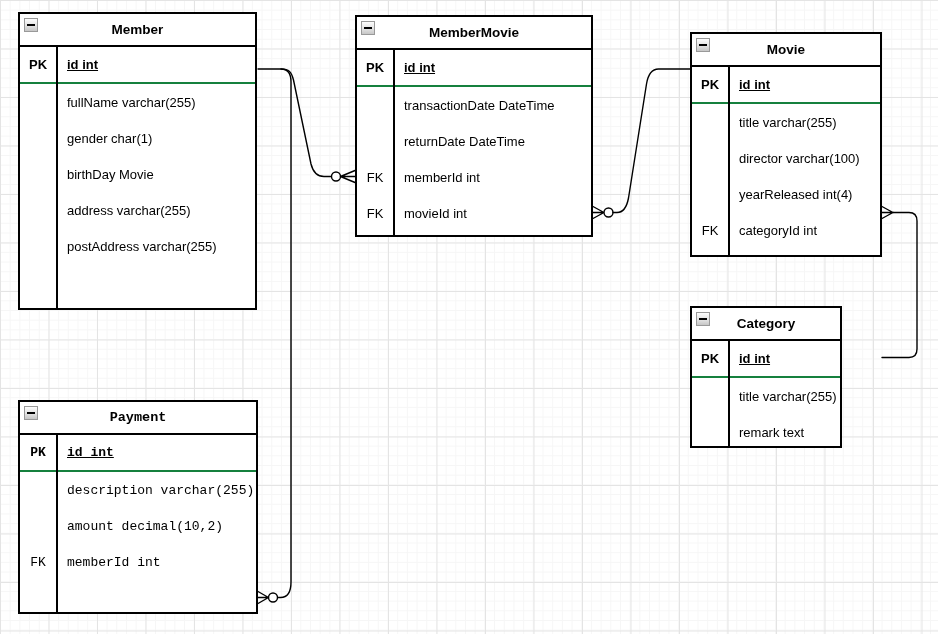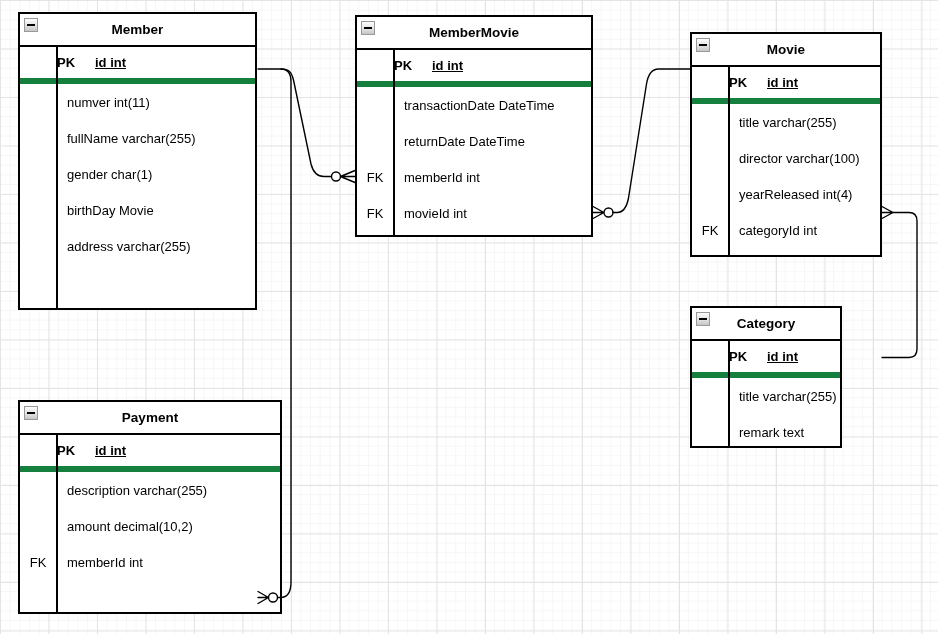--- a/index.html
+++ b/index.html
@@ -87,22 +87,21 @@
     z-index: 1;
   }
   .er-row {
     display: flex;
     align-items: center;
     height: 36px;
     box-sizing: border-box;
   }
   .er-row.pk-row {
     height: 37px;
-    border-bottom: 6px solid #15803d;
-    padding-left: 28px;
+    border-bottom: 2px solid #15803d;
   }
   .key-cell {
     flex: 0 0 36px;
     width: 36px;
     text-align: center;
   }
   .key-cell.pk { font-weight: bold; }
   .field-cell {
     padding-left: 11px;
     white-space: nowrap;
@@ -126,38 +125,38 @@
           <span class="er-title-text">Member</span>
         </div>
         <div class="er-body">
           <div class="v-divider"></div>
           <div class="er-row pk-row">
             <div class="key-cell pk">PK</div>
             <div class="field-cell">id int</div>
           </div>
           <div class="er-row">
             <div class="key-cell"></div>
-            <div class="field-cell">numver int(11)</div>
-          </div>
-          <div class="er-row">
-            <div class="key-cell"></div>
             <div class="field-cell">fullName varchar(255)</div>
           </div>
           <div class="er-row">
             <div class="key-cell"></div>
             <div class="field-cell">gender char(1)</div>
           </div>
           <div class="er-row">
             <div class="key-cell"></div>
             <div class="field-cell">birthDay Movie</div>
           </div>
           <div class="er-row">
             <div class="key-cell"></div>
             <div class="field-cell">address varchar(255)</div>
           </div>
+          <div class="er-row">
+            <div class="key-cell"></div>
+            <div class="field-cell">postAddress varchar(255)</div>
+          </div>
         </div>
       </div>
       <div class="er-table" style="left: 355px; top: 15px; width: 238px; height: 222px;">
         <div class="er-title">
           <span class="collapse-btn">
             <span class="collapse-minus"></span>
           </span>
           <span class="er-title-text">MemberMovie</span>
         </div>
         <div class="er-body">
@@ -231,21 +230,21 @@
           <div class="er-row">
             <div class="key-cell"></div>
             <div class="field-cell">title varchar(255)</div>
           </div>
           <div class="er-row">
             <div class="key-cell"></div>
             <div class="field-cell">remark text</div>
           </div>
         </div>
       </div>
-      <div class="er-table" style="left: 18px; top: 400px; width: 264px; height: 214px;">
+      <div class="er-table" style="left: 18px; top: 400px; width: 240px; height: 214px; font-family: Liberation Mono, monospace;">
         <div class="er-title">
           <span class="collapse-btn">
             <span class="collapse-minus"></span>
           </span>
           <span class="er-title-text">Payment</span>
         </div>
         <div class="er-body">
           <div class="v-divider"></div>
           <div class="er-row pk-row">
             <div class="key-cell pk">PK</div>

